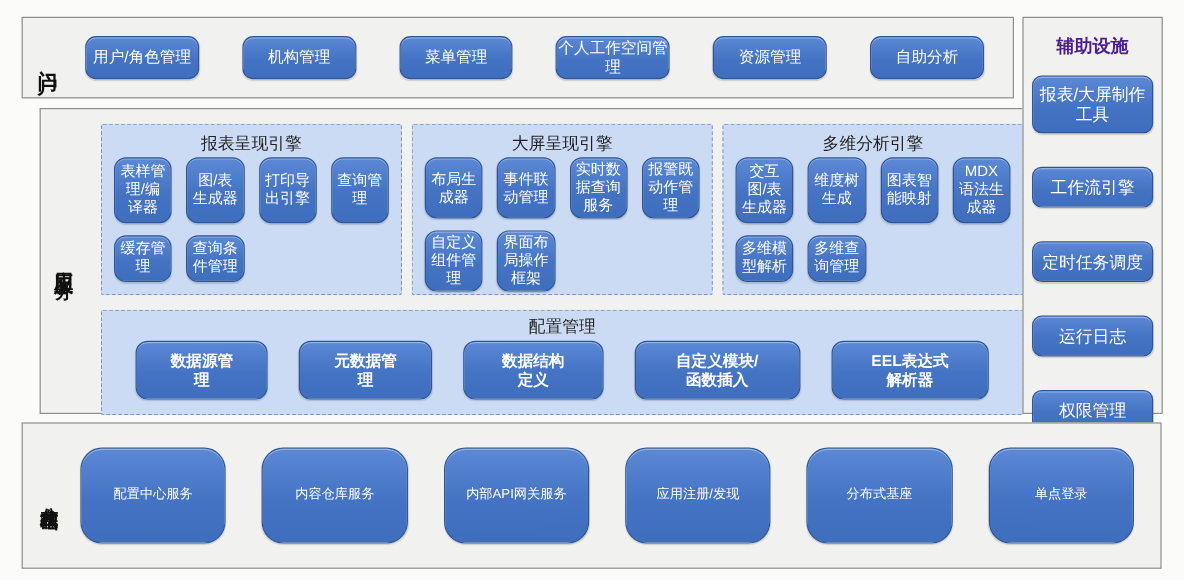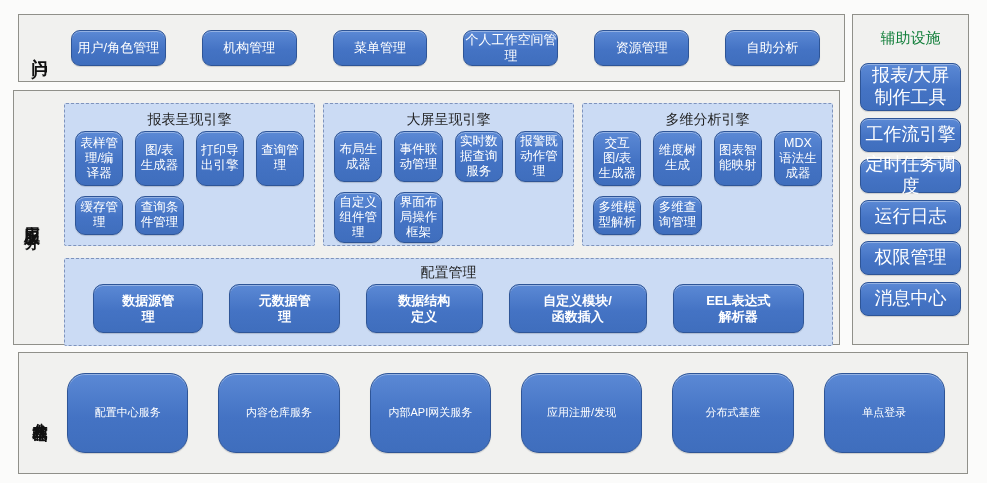--- a/index.html
+++ b/index.html
@@ -34,21 +34,21 @@
     box-sizing:border-box;
     box-shadow:inset 0 1px 0 rgba(255,255,255,0.35), 0 1px 1px rgba(0,0,0,0.15);
     line-height:1.2;
   }
   
   #portal{left:18px;top:14px;width:827px;height:68px;display:flex;align-items:center;padding:0 24px 0 12px;}
   #portal .v-label{font-size:17px;width:40px;letter-spacing:3px;}
   .portal-items{flex:1;display:flex;gap:36px;align-items:center;}
   .portal-items .node{flex:1;height:36px;font-size:13px;}
   
-  #app{left:13px;top:90px;width:827px;height:255px;padding:12px 6px 10px 50px;}
+  #app{left:33px;top:90px;width:827px;height:255px;padding:12px 6px 10px 50px;}
   #app .v-label{position:absolute;left:10px;top:50%;transform:translateY(-50%);font-size:16px;letter-spacing:3px;}
   .engines{display:flex;gap:8px;height:143px;}
   .panel{
     background:#cbdbf4;border:1.5px dashed #7e93bc;border-radius:2px;
     box-sizing:border-box;flex:1;padding:3px 10px 10px;
     display:flex;flex-direction:column;
   }
   .panel-title{text-align:center;font-size:14px;color:#1f1f1f;height:24px;line-height:24px;flex:0 0 auto;}
   .panel-grid{flex:1;display:grid;grid-template-columns:1fr 1fr 1fr 1fr;gap:10px 12px;}
   .panel-grid .node{font-size:12.5px;border-radius:10px;padding:2px 3px;}
@@ -56,22 +56,22 @@
     margin-top:12px;height:88px;background:#cbdbf4;border:1.5px dashed #7e93bc;border-radius:2px;
     box-sizing:border-box;padding:1px 28px 12px;display:flex;flex-direction:column;
   }
   .config-items{flex:1;display:flex;gap:26px;align-items:stretch;}
   .config-items .node{font-size:13px;border-radius:10px;padding:0 28px;flex:1;font-weight:bold;}
   .config-items .node:nth-child(3){flex:1.12;}
   .config-items .node:nth-child(4){flex:1.52;}
   .config-items .node:nth-child(5){flex:1.4;}
   
   #aux{left:852px;top:14px;width:117px;height:331px;padding:8px 7px;display:flex;flex-direction:column;}
-  .aux-header{text-align:center;font-weight:normal;font-size:15px;color:#15803d;margin:6px 0 15px;flex:0 0 auto;}
-  #aux .node{height:34px;border-radius:8px;font-size:18px;margin-bottom:7px;flex:0 0 auto;padding:2px 4px;}
+  .aux-header{text-align:center;font-weight:bold;font-size:15px;color:#4c1d95;margin:6px 0 15px;flex:0 0 auto;}
+  #aux .node{height:34px;border-radius:8px;font-size:14px;margin-bottom:28px;flex:0 0 auto;padding:2px 4px;}
   #aux .node.tall{height:48px;}
   
   #dist{left:18px;top:352px;width:950px;height:122px;display:flex;align-items:center;padding:0 22px 0 14px;}
   #dist .v-label{font-size:15px;width:34px;letter-spacing:1px;}
   .dist-items{flex:1;display:flex;gap:30px;align-items:center;}
   .dist-items .node{flex:1;height:80px;border-radius:18px;font-size:11px;}
 </style>
 </head>
 <body>
 

